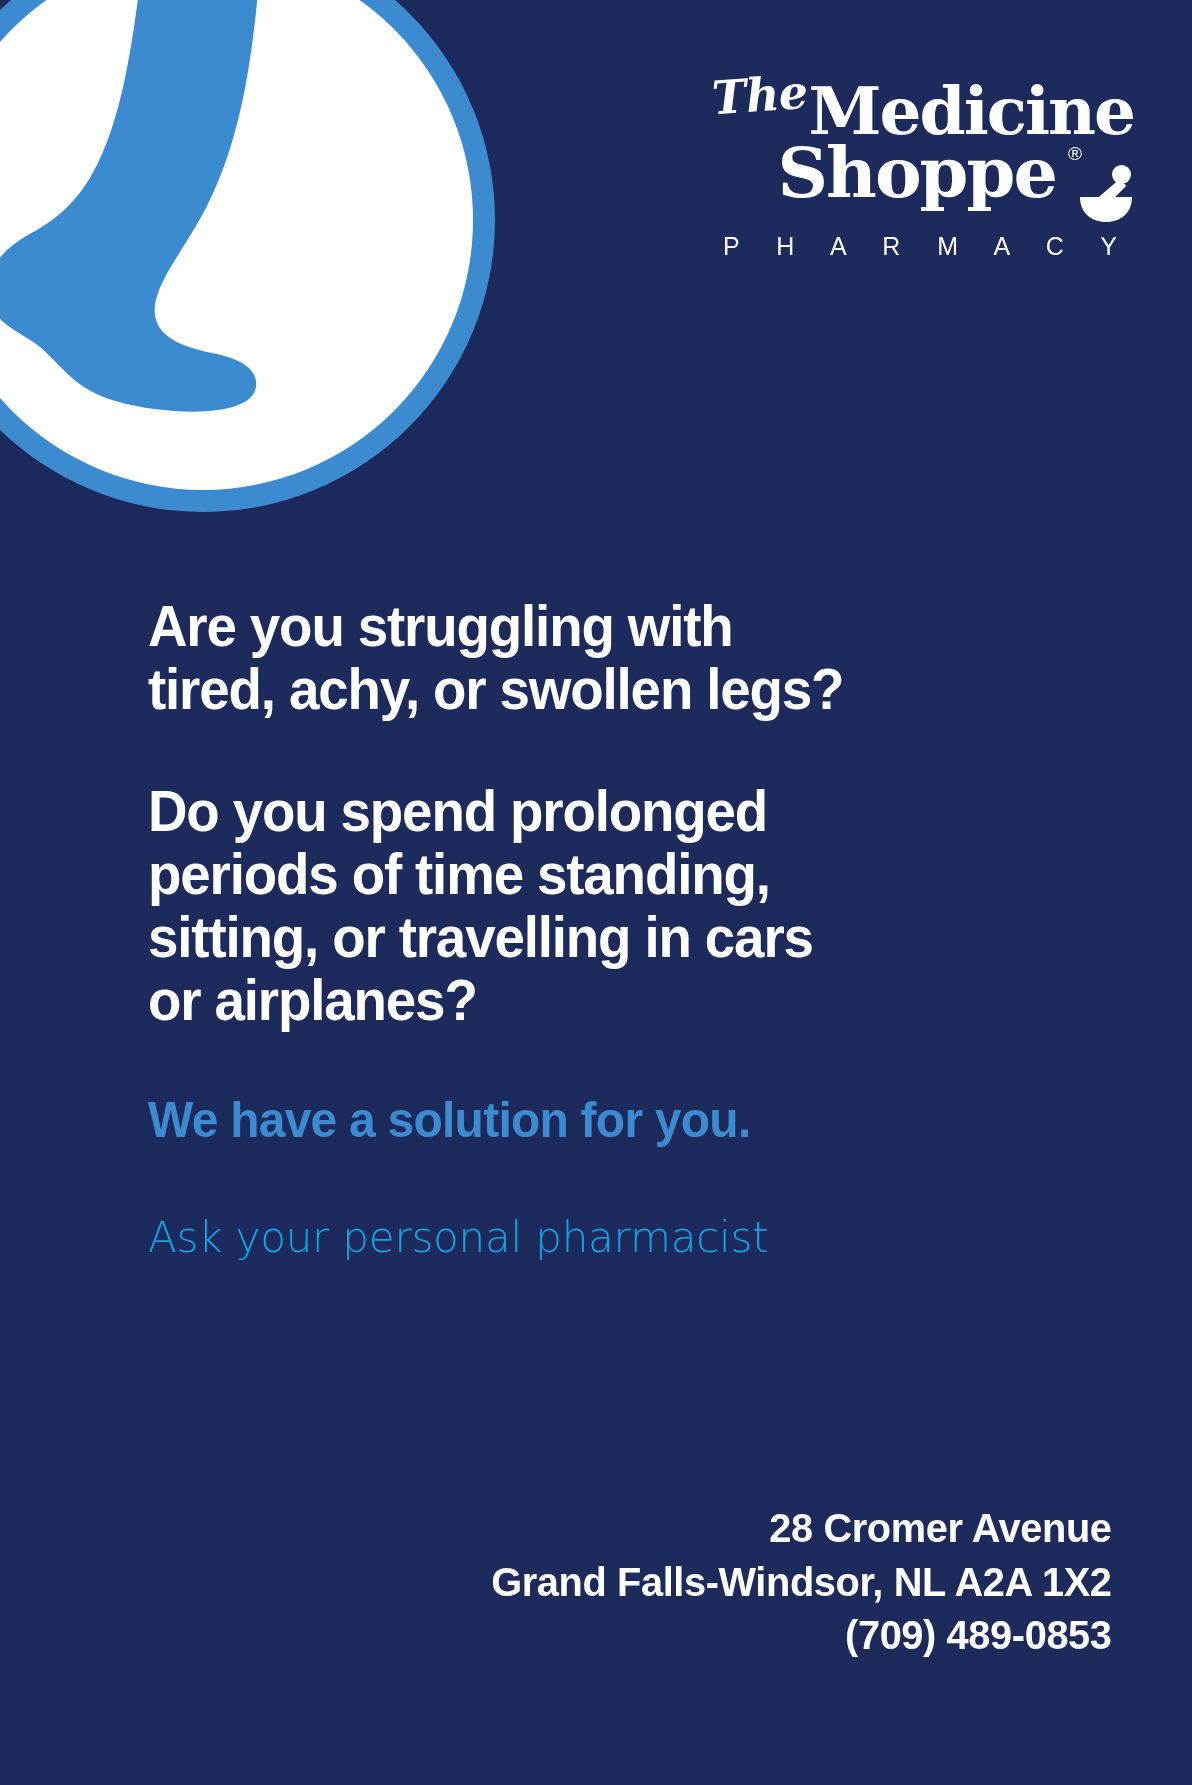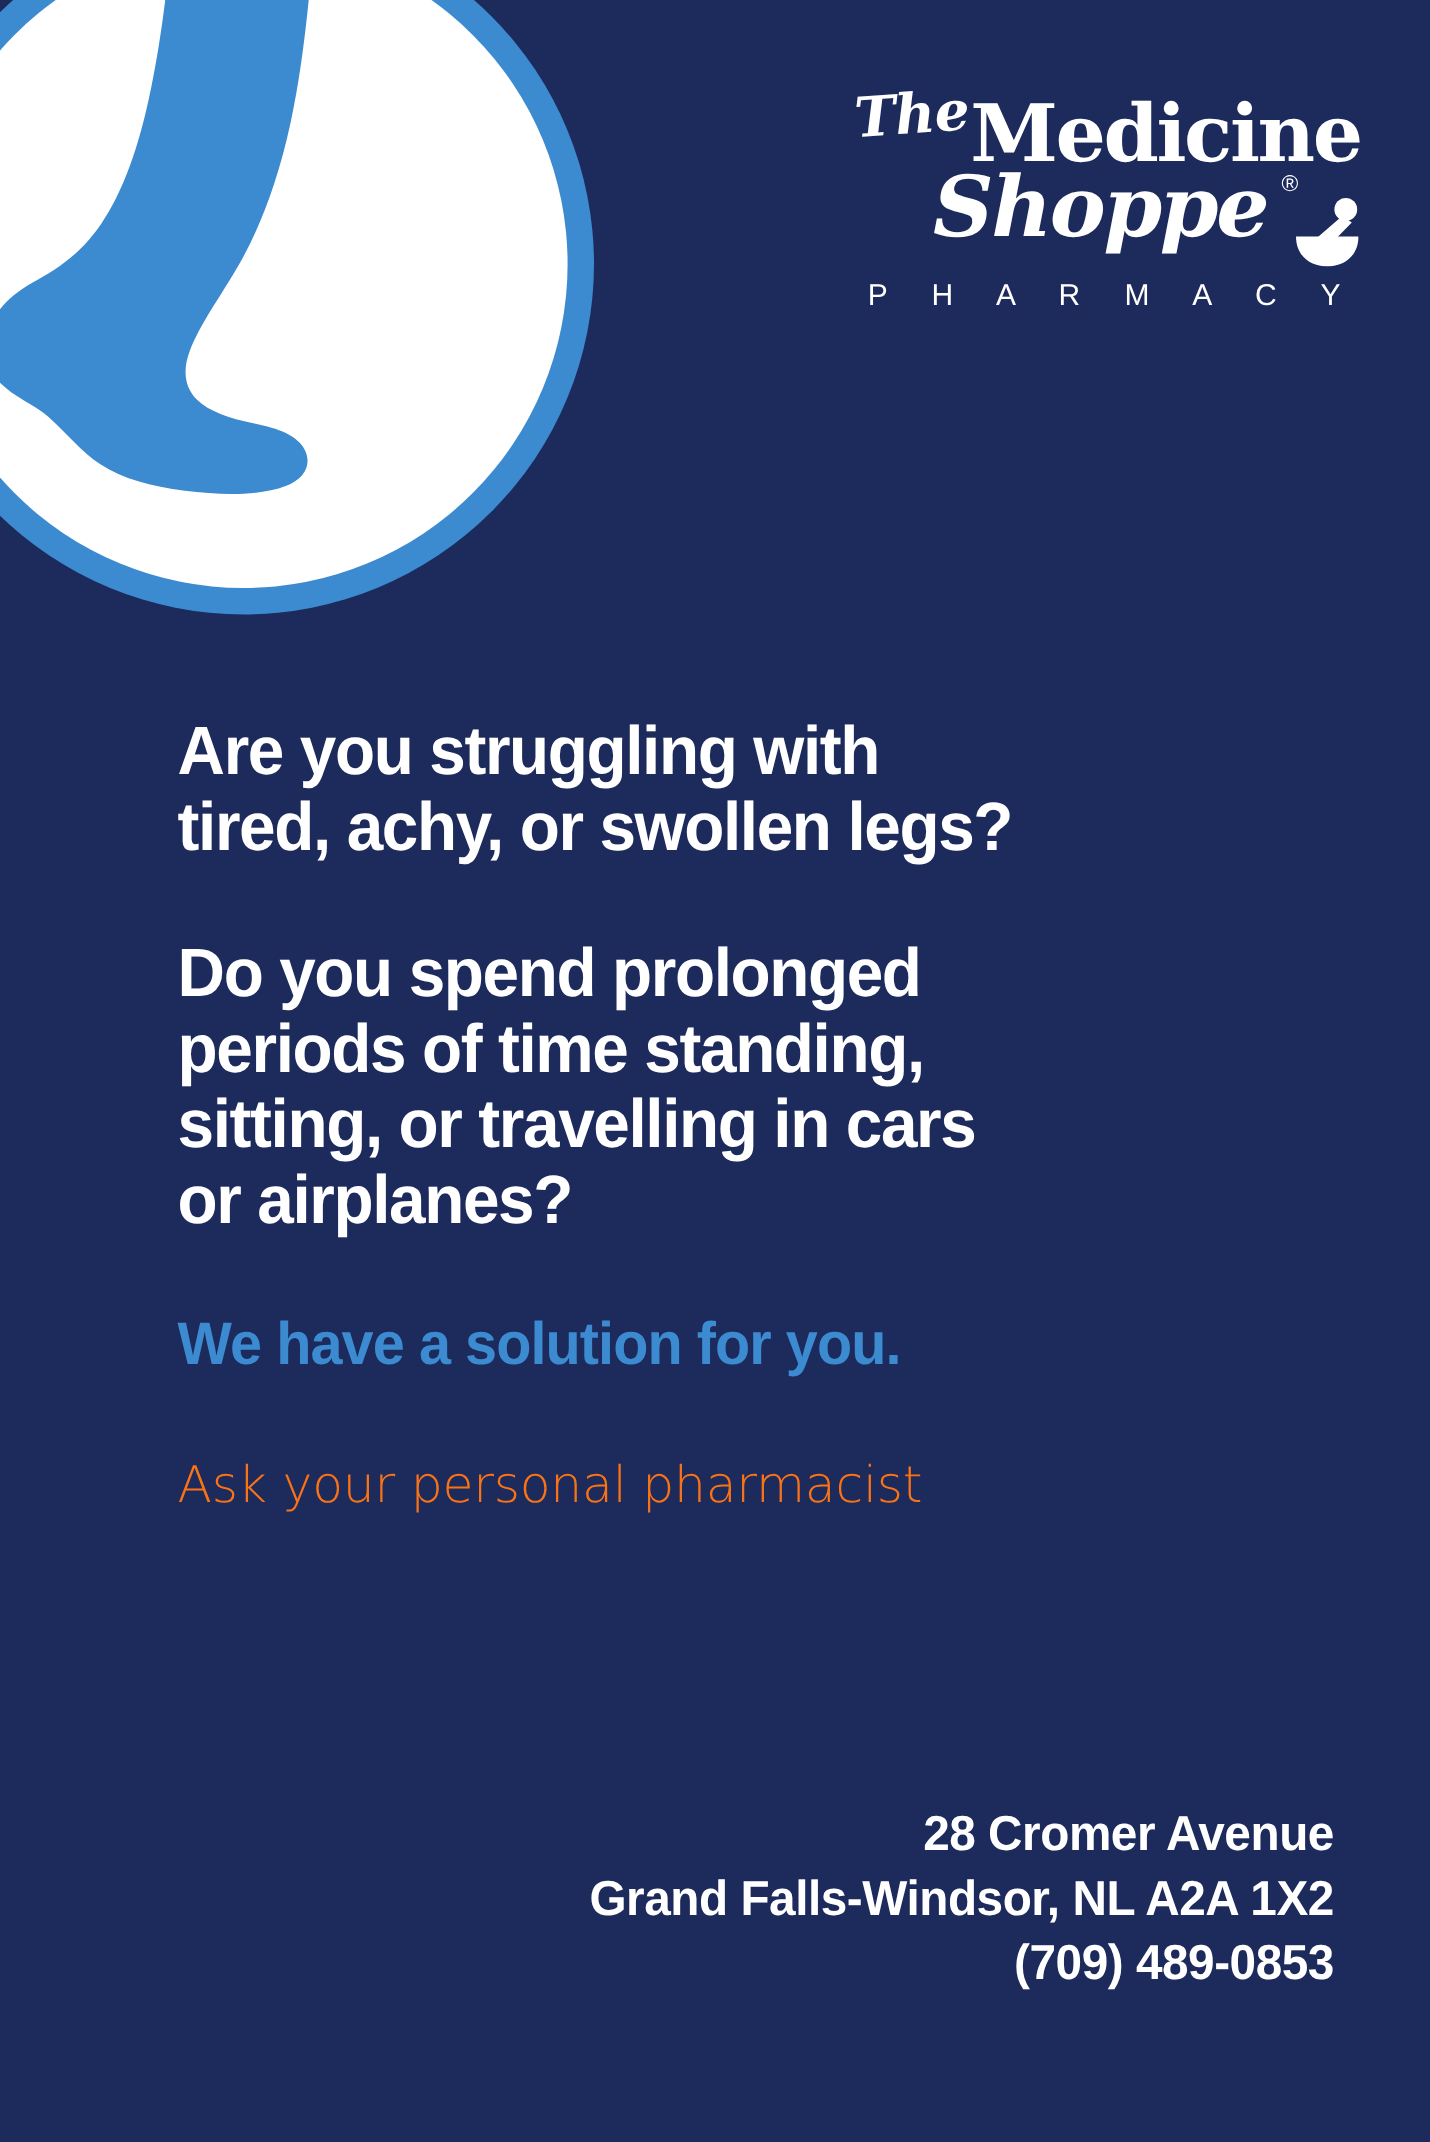--- a/index.html
+++ b/index.html
@@ -69,21 +69,20 @@
     margin-left: 96px;
   }
   .logo-row2 {
     position: relative;
     margin-top: -6px;
     height: 86px;
   }
   .logo-word-shoppe {
     display: inline-block;
     font-family: "DejaVu Serif", serif;
-    font-style: italic;
     font-weight: 700;
     font-size: 70px;
     letter-spacing: -2px;
     position: absolute;
     right: 78px;
     top: 0;
   }
   .logo-reg {
     position: absolute;
     right: 52px;
@@ -141,21 +140,21 @@
     font-size: 50px;
     line-height: 1.1;
     letter-spacing: -0.8px;
     margin: 0;
     margin-top: 60px;
     transform: scaleX(0.96);
     transform-origin: left center;
   }
 
   #subcopy {
-    color: #f97316;
+    color: #0ea5e9;
     font-family: "DejaVu Sans", sans-serif;
     font-weight: 300;
     font-size: 42px;
     line-height: 1.32;
     letter-spacing: -0.2px;
     margin: 0;
     margin-top: 62px;
   }
   #subcopy .subline { display: block; }
 

